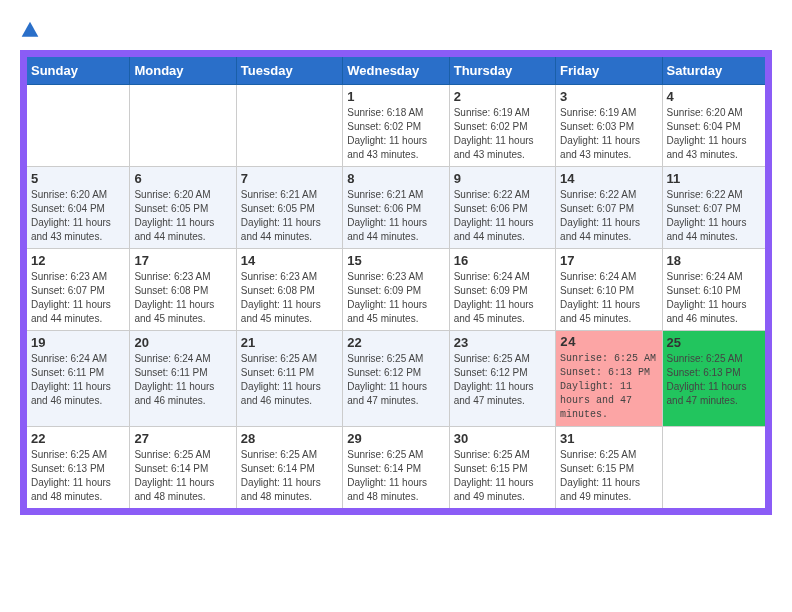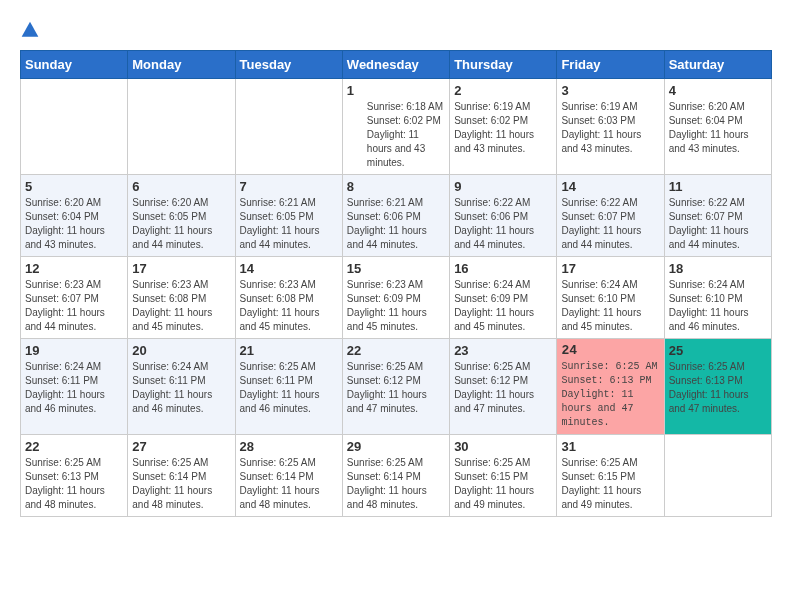--- a/index.html
+++ b/index.html
@@ -43,21 +43,21 @@
       font-weight: bold;
       color: #333;
     }
     .location-title {
       font-size: 16px;
       color: #555;
     }
     .calendar-table {
       width: 100%;
       border-collapse: collapse;
-      border: 1px solid #8b5cf6;
+      border: 7px solid #8b5cf6;
     }
     .calendar-table th {
       background-color: #2a6fc9;
       color: #fff;
       font-size: 13px;
       font-weight: bold;
       padding: 6px 4px;
       text-align: left;
       border: 1px solid #1a5fa8;
     }
@@ -117,21 +117,21 @@
         <th>Saturday</th>
       </tr>
   </thead>
   <tbody id="calendar-body">
   <tr>
         <td class="empty-cell"></td>
         <td class="empty-cell"></td>
         <td class="empty-cell"></td>
         <td>
           <div class="day-number">1</div>
-          <div class="day-info" style="white-space: pre-line; margin-left: 20px;">Sunrise: 6:18 AM
+          <div class="day-info" style="white-space: pre-line;">Sunrise: 6:18 AM
 Sunset: 6:02 PM
 Daylight: 11 hours and 43 minutes.</div>
         </td>
         <td>
           <div class="day-number">2</div>
           <div class="day-info" style="white-space: pre-line;">Sunrise: 6:19 AM
 Sunset: 6:02 PM
 Daylight: 11 hours and 43 minutes.</div>
         </td>
         <td>
@@ -265,21 +265,21 @@
           <div class="day-info" style="white-space: pre-line;">Sunrise: 6:25 AM
 Sunset: 6:12 PM
 Daylight: 11 hours and 47 minutes.</div>
         </td>
         <td style="background-color: #fca5a5; font-family: Liberation Mono, monospace;">
           <div class="day-number">24</div>
           <div class="day-info" style="white-space: pre-line;">Sunrise: 6:25 AM
 Sunset: 6:13 PM
 Daylight: 11 hours and 47 minutes.</div>
         </td>
-        <td style="background-color: #14b8a6;">
+        <td style="background-color: #22c55e;">
           <div class="day-number">25</div>
           <div class="day-info" style="white-space: pre-line;">Sunrise: 6:25 AM
 Sunset: 6:13 PM
 Daylight: 11 hours and 47 minutes.</div>
         </td>
       </tr>
       <tr>
         <td>
           <div class="day-number">22</div>
           <div class="day-info" style="white-space: pre-line;">Sunrise: 6:25 AM

